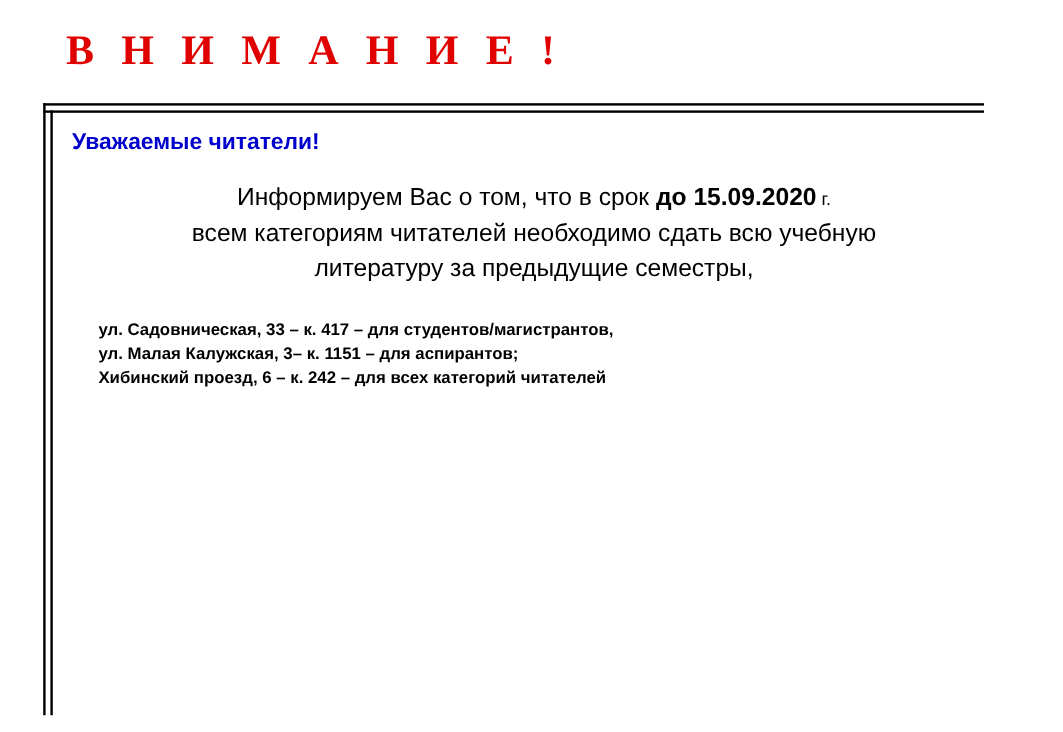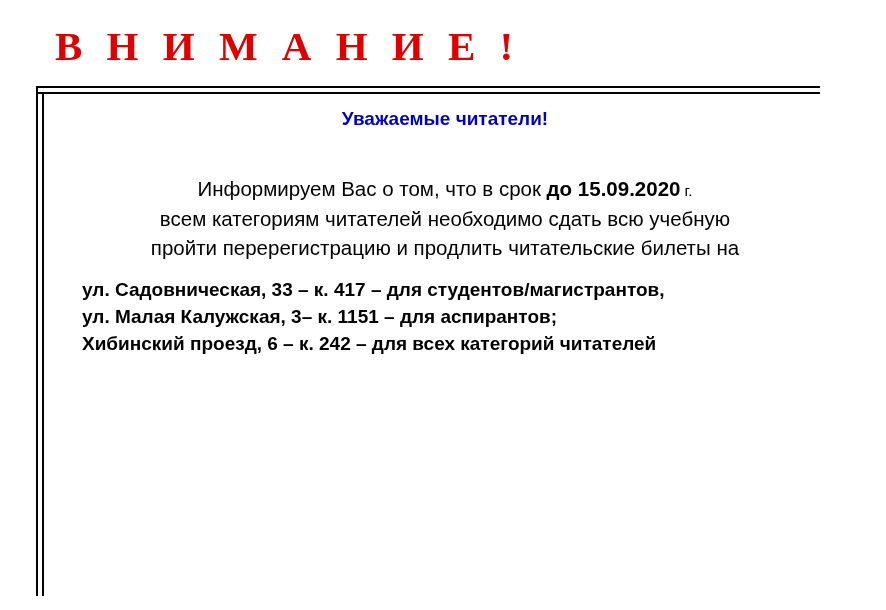--- a/index.html
+++ b/index.html
@@ -18,21 +18,21 @@
     width: 886px;
     height: 610px;
     box-sizing: border-box;
   }
   
   .heading {
     position: absolute;
     left: 55px;
     top: 22px;
     color: #e00000;
-    font-size: 41px;
+    font-size: 35px;
     font-weight: bold;
     letter-spacing: 7px;
     font-family: "Liberation Serif", serif;
     white-space: nowrap;
   }
   
   .rule-top {
     position: absolute;
     left: 36px;
     top: 86px;
@@ -66,47 +66,47 @@
     background: #000000;
   }
   
   .content {
     position: absolute;
     left: 60px;
     top: 100px;
     width: 770px;
   }
   .greeting {
-    text-align: center;
+    text-align: left;
     color: #0000cc;
     font-size: 19px;
     font-weight: bold;
     margin-top: 8px;
   }
   .body-block {
-    margin-top: 44px;
+    margin-top: 20px;
     text-align: center;
     color: #000000;
     font-size: 20.5px;
     line-height: 1.45;
   }
   .body-block .line {
     white-space: nowrap;
   }
   .body-block b {
     font-weight: bold;
   }
   .small-g {
     font-size: 15px;
   }
   .addresses {
-    margin-top: 14px;
+    margin-top: 26px;
     margin-left: 22px;
     color: #000000;
-    font-size: 19px;
+    font-size: 14px;
     font-weight: bold;
     line-height: 1.42;
   }
   .addresses .addr {
     white-space: nowrap;
   }
 </style>
 </head>
 <body>
 
@@ -119,21 +119,21 @@
   <div class="vrule-outer"></div>
   <div class="vrule-inner"></div>
 
   <div class="content">
 
     <div class="greeting">Уважаемые читатели!</div>
 
     <div class="body-block">
         <div class="line"><span>Информируем Вас о том, что в срок </span><b>до 15.09.2020</b><span class="small-g"> г.</span></div>
         <div class="line"><span>всем категориям читателей необходимо сдать всю учебную</span></div>
-        <div class="line"><span>пройти перерегистрацию и продлить читательские билеты на</span></div>
+        <div class="line"><span>литературу за предыдущие семестры,</span></div>
       </div>
 
     <div class="addresses">
         <div class="addr">ул. Садовническая, 33 – к. 417 – для студентов/магистрантов,</div>
         <div class="addr">ул. Малая Калужская,  3– к. 1151 – для аспирантов;</div>
         <div class="addr">Хибинский проезд, 6 – к. 242 – для всех категорий читателей</div>
       </div>
 
   </div>
 </div>

